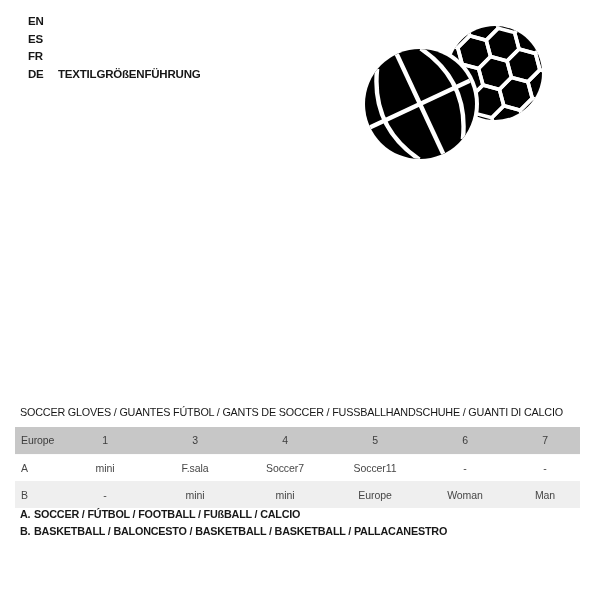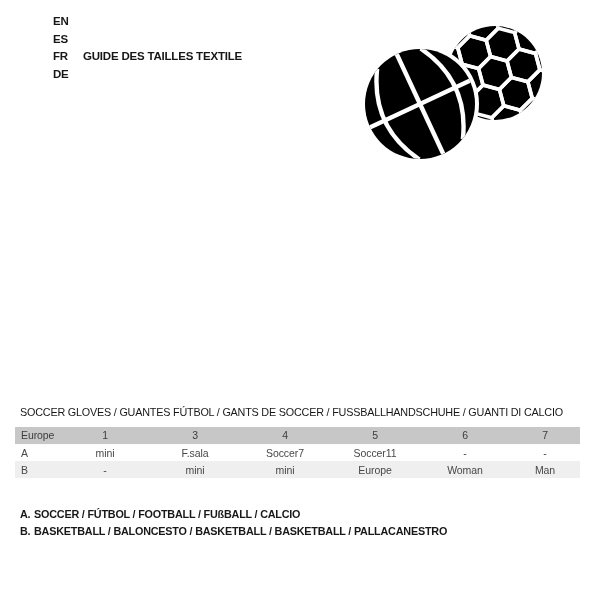--- a/index.html
+++ b/index.html
@@ -19,21 +19,21 @@
   .lang-list {
     position: absolute; left: 28px; top: 13px;
   }
   .lang-row {
     display: flex;
     height: 17.7px; line-height: 17.7px;
     font-size: 11.5px; font-weight: 700;
     letter-spacing: -0.2px; color: #161616;
     white-space: nowrap;
   }
-  .lang-code { width: 30px; flex: 0 0 30px; margin-left: 25px; }
+  .lang-code { width: 30px; flex: 0 0 30px; }
 
   
   .balls {
     position: absolute; left: 360px; top: 18px;
     width: 195px; height: 150px;
   }
 
   
   .table-title {
     position: absolute; left: 20px; top: 406px;
@@ -42,21 +42,21 @@
     white-space: nowrap;
   }
   .size-table-wrap { position: absolute; left: 15px; top: 427px; width: 565px; }
   table.size-table {
     width: 565px; border-collapse: collapse; table-layout: fixed;
   }
   table.size-table col.c-label { width: 45px; }
   table.size-table col.c-num { width: 90px; }
   table.size-table col.c-last { width: 70px; }
   table.size-table th, table.size-table td {
-    height: 17px; font-size: 10.5px; font-weight: 400;
+    height: 27px; font-size: 10.5px; font-weight: 400;
     text-align: center; vertical-align: middle;
     color: #474747; letter-spacing: -0.1px;
     overflow: hidden; white-space: nowrap;
   }
   table.size-table thead th {
     background: var(--header-bg, #c7c7c7);
     color: #3d3d3d;
     border-bottom: 1px solid #fbfbfb;
   }
   table.size-table th:first-child,
@@ -82,25 +82,25 @@
   <div class="lang-row">
     <span class="lang-code">EN</span>
   </div>
 
   <div class="lang-row">
     <span class="lang-code">ES</span>
   </div>
 
   <div class="lang-row">
     <span class="lang-code">FR</span>
-    <span class="lang-label">GUIDE DES TAILLES TEXTILE</span>
   </div>
 
   <div class="lang-row">
     <span class="lang-code">DE</span>
+    <span class="lang-label">TEXTILGRÖßENFÜHRUNG</span>
   </div>
 
 </div>
 
   <div class="balls">
     <svg width="195" height="150" viewBox="0 0 195 150">
       <defs>
         <path id="hex" d="M17 0 L8.5 14.7 L-8.5 14.7 L-17 0 L-8.5 -14.7 L8.5 -14.7 Z" fill="none" stroke="#ffffff" stroke-width="3.6"></path>
         <clipPath id="soccerClip">
             <circle cx="135" cy="55" r="47"></circle>

